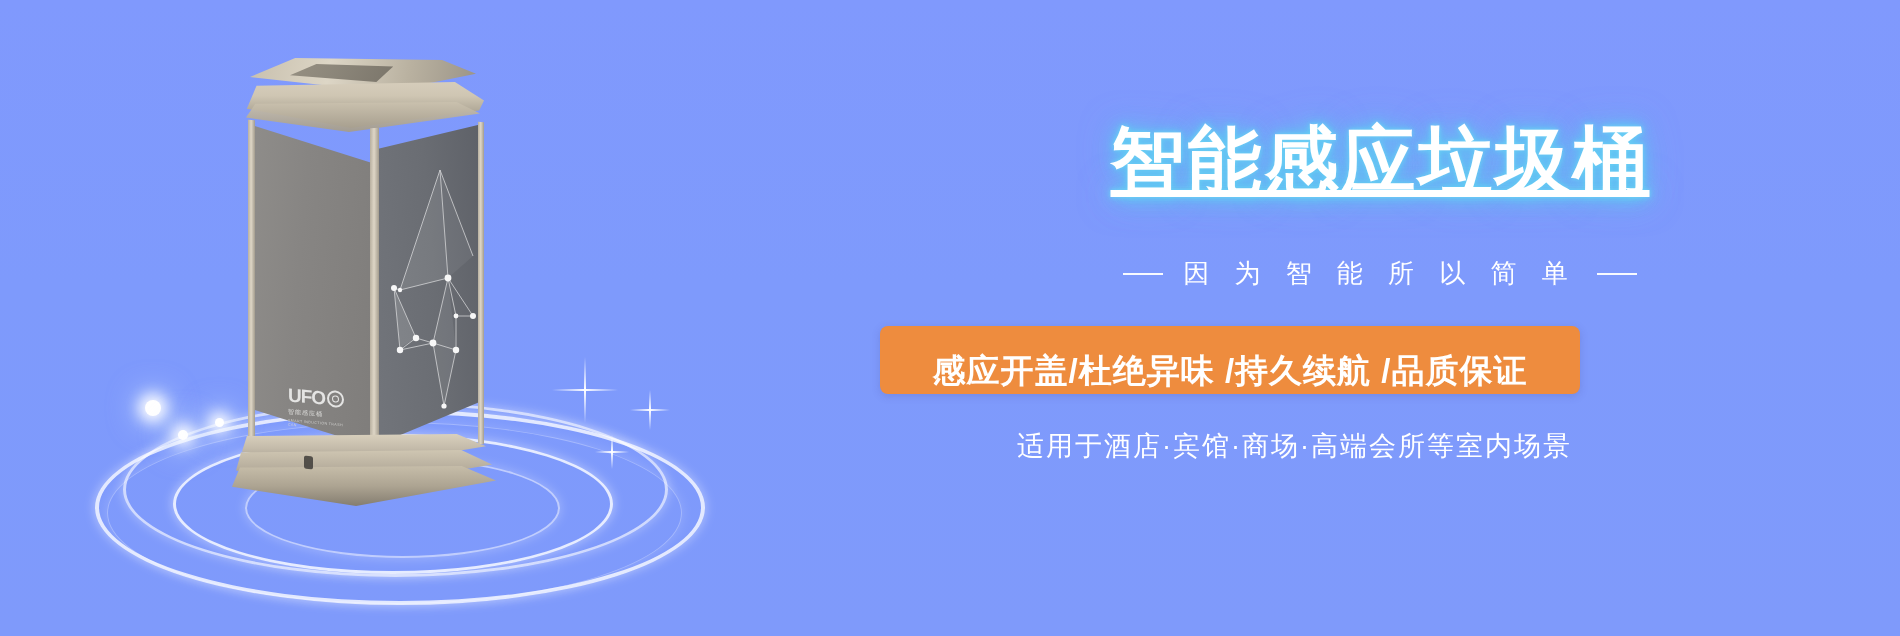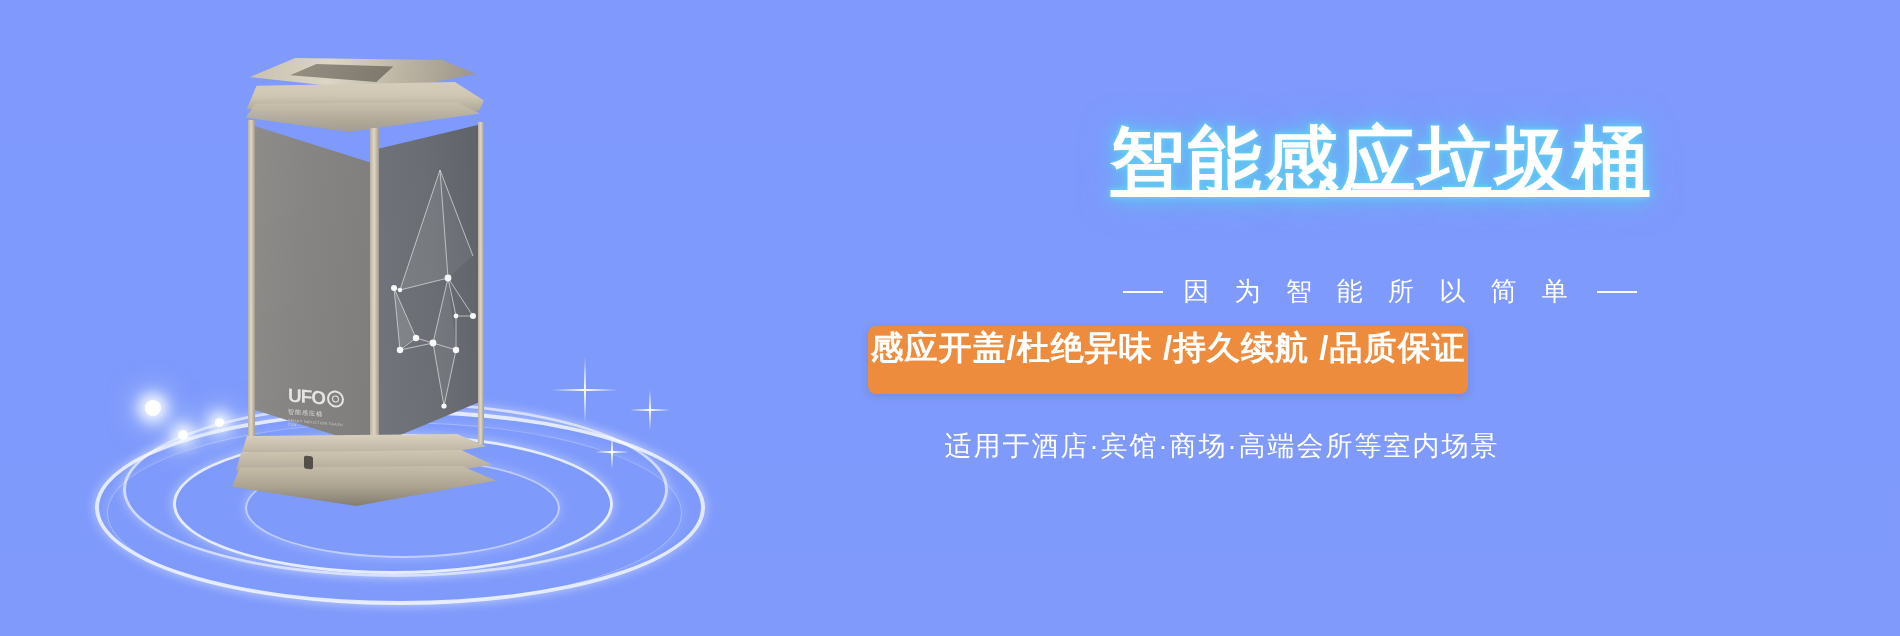--- a/index.html
+++ b/index.html
@@ -210,46 +210,45 @@
       0 0 20px rgba(94,200,242,.9),
       0 0 34px rgba(94,200,242,.55);
     text-decoration: underline;
   }
 
   .subtitle{
     position:absolute; left:0; top:256px; width:100%;
     display:flex; align-items:center; justify-content:center; gap:20px;
     color:#ffffff; font-size:26px; letter-spacing:9px;
     font-weight:400;
-    margin-top:18px;
   }
   .subtitle .dash{
     display:inline-block;
     width:40px; height:2px; background:#ffffff; opacity:.95;
     flex:0 0 auto;
   }
   .subtitle .st-text{ white-space:nowrap; }
 
   .ribbon{
-    position:absolute; left:8px; top:326px;
-    width:600px; height:68px;
+    position:absolute; left:20px; top:326px;
+    width:700px; height:68px;
     background:#ee8c3e;
     border-radius:8px;
-    display:flex; align-items:flex-start; justify-content:center;
+    display:flex; align-items:flex-end; justify-content:center;
     box-shadow:0 2px 8px rgba(60,60,120,.18);
   }
   .ribbon span{
     color:#ffffff; font-size:33px; font-weight:700;
     letter-spacing:1px; white-space:nowrap;
   }
 
   .scenes{
     position:absolute; left:12px; top:428px; width:700px;
     color:#ffffff; font-size:27px; letter-spacing:2px;
-    font-weight:400; white-space:nowrap;
+    font-weight:400; white-space:nowrap;text-align:right;
   }
 </style>
 </head>
 <body>
 
 <div class="banner">
 
   <div class="scene">
 
     <div class="ripples">

